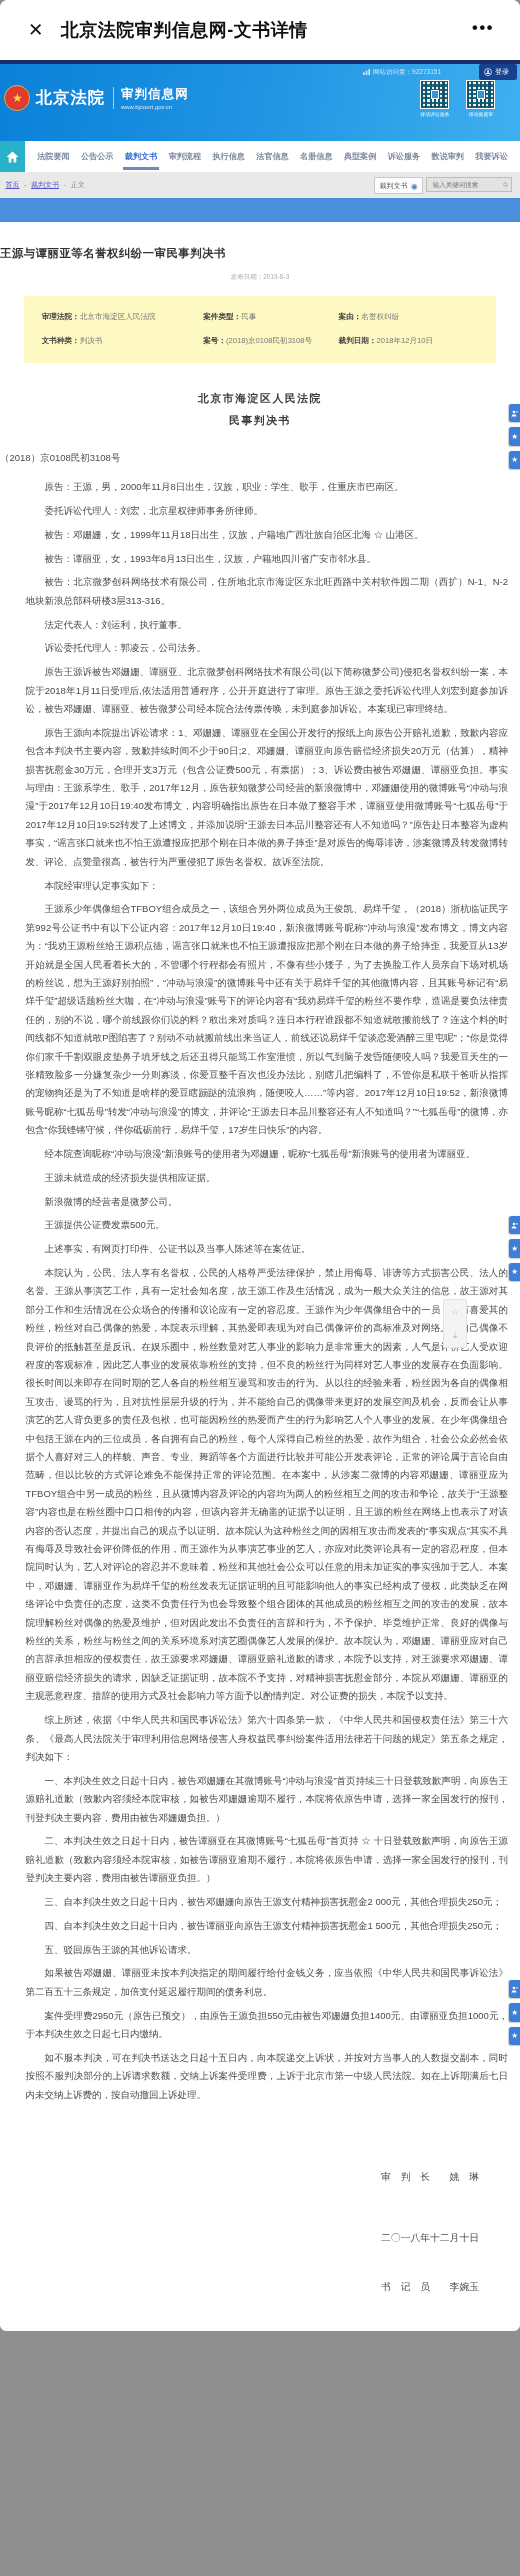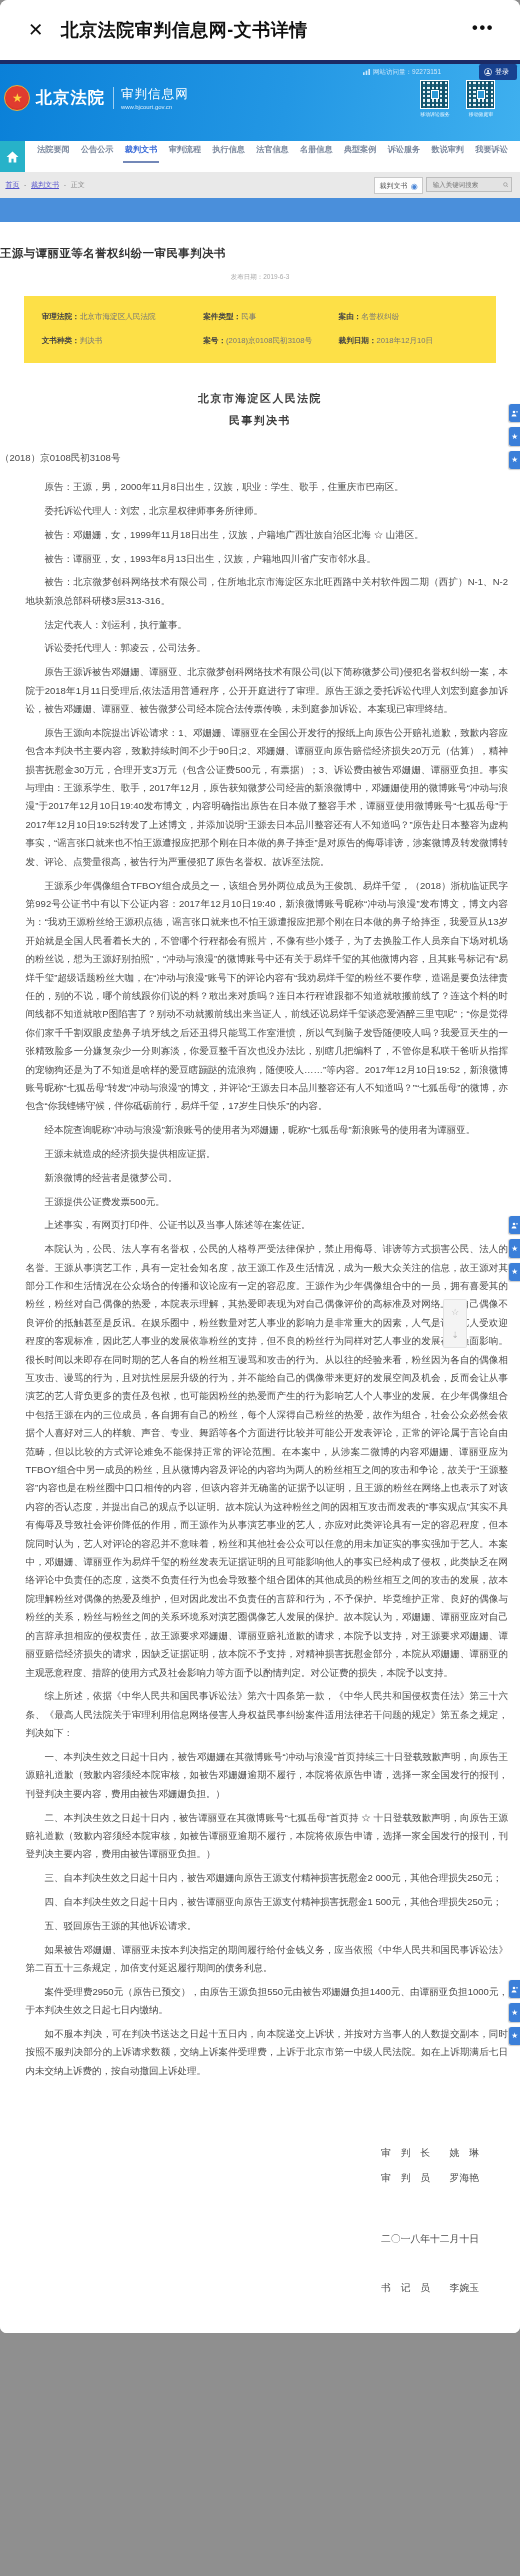--- a/index.html
+++ b/index.html
@@ -13,54 +13,54 @@
   
   .banner{position:relative;height:81px;background:linear-gradient(100deg,#0a80d8 0%,#2397e4 55%,#3fb0ef 100%);}
   .banner-topline{height:4.3px;background:#1c2b66;}
   .visits{position:absolute;top:7.6px;right:79px;color:#cfe8fb;font-size:6.5px;display:flex;align-items:center;gap:2.7px;}
   .login-btn{position:absolute;top:4.3px;right:3.3px;background:#17418f;color:#fff;font-size:7px;padding:2.7px 7.6px 2.7px 5.4px;border-radius:2.2px;display:flex;align-items:center;gap:2.7px;cursor:pointer;}
   .logo-wrap{position:absolute;left:4.3px;top:25px;display:flex;align-items:center;}
   .emblem{width:24px;height:24px;border-radius:50%;background:radial-gradient(circle at 50% 45%,#e03c2f 60%,#b82318 100%);border:1.6px solid #e8b23a;display:flex;align-items:center;justify-content:center;color:#ffd23e;font-size:12px;}
   .site-name{color:#fff;font-size:16.3px;font-weight:700;margin-left:5.4px;letter-spacing:1.1px;}
   .logo-div{width:0.5px;height:21.7px;background:rgba(255,255,255,.6);margin:0 7.6px;}
   .site-sub{color:#fff;}
-  .site-sub .s1{font-size:12.5px;font-weight:400;letter-spacing:1.1px;}
+  .site-sub .s1{font-size:12.5px;font-weight:700;letter-spacing:1.1px;}
   .site-sub .s2{font-size:6px;opacity:.85;margin-top:1.1px;}
   .qr{position:absolute;top:19.5px;width:30px;text-align:center;}
   .qr .box{width:29px;height:29px;background:
       repeating-linear-gradient(0deg,rgba(17,84,110,.9) 0 2.2px,transparent 2.2px 4.3px),
       repeating-linear-gradient(90deg,#11546e 0 2.2px,#e8f4f8 2.2px 4.3px);
       border:1.6px solid #fff;box-sizing:border-box;position:relative;}
   .qr .box:after{content:"";position:absolute;left:9.8px;top:9.8px;width:6.5px;height:6.5px;background:#2d9ad8;border:1.1px solid #fff;}
   .qr .lbl{color:#eaf6ff;font-size:4.9px;margin-top:2.7px;white-space:nowrap;}
   .qr1{right:70px;} .qr2{right:24px;}
   
   .nav{height:31px;background:#fff;display:flex;align-items:stretch;}
   .home-tile{width:25px;background:#27b2c9;display:flex;align-items:center;justify-content:center;cursor:pointer;}
-  .nav-items{flex:1;display:flex;align-items:flex-start;justify-content:space-around;padding:0 6.5px;border-radius:11px;}
+  .nav-items{flex:1;display:flex;align-items:center;justify-content:space-around;padding:0 6.5px;border-radius:11px;}
   .nav-item{font-size:8.1px;font-weight:700;color:#7e8ba0;cursor:pointer;position:relative;padding:3.3px 0;}
   .nav-item.active{color:#3a6bd8;}
   .nav-item.active:after{content:"";position:absolute;left:-2.2px;right:-2.2px;bottom:-4.3px;height:2.2px;background:#73a3;background:#7388b8;}
   
   .crumbbar{height:26px;background:#e9e9e9;position:relative;display:flex;align-items:center;font-size:7px;padding-left:5.4px;}
   .crumb a{color:#5553cc;text-decoration:underline;cursor:pointer;}
   .crumb .sep{color:#888;margin:0 2.7px;}
   .crumb .cur{color:#8a8a8a;}
   .crumb-controls{position:absolute;right:7.6px;top:5.4px;display:flex;gap:3.3px;}
   .doc-select{background:#fdfdfd;border:0.5px solid #c9c9c9;height:15px;display:flex;align-items:center;gap:3.3px;padding:0 4.3px;font-size:7px;color:#555;cursor:pointer;}
   .doc-select .circ{color:#4a85d6;font-size:8.1px;}
   .searchbox{background:#e3e3e3;border:0.5px solid #bdbdbd;height:15px;width:86px;display:flex;align-items:center;box-sizing:border-box;padding:0 3.3px;}
   .searchbox input{border:0;background:transparent;outline:none;width:68px;font-size:6.5px;color:#666;}
   
   .bluestrip{height:24px;background:#4a8fdb;}
   
   .doc{background:#fff;padding:24px 0 32.5px;position:relative;}
   .doc-title{text-align:left;font-size:11.4px;font-weight:700;color:#333;letter-spacing:0.5px;}
   .pubdate{text-align:center;font-size:6.5px;color:#aaa;margin-top:12px;}
-  .meta{margin:14px 24.4px 5.4px;background:#fde047;padding:16.3px 17.3px;display:grid;grid-template-columns:37% 31% 32%;row-gap:14px;font-size:7.6px;}
+  .meta{margin:14px 24.4px 5.4px;background:#fef9c3;padding:16.3px 17.3px;display:grid;grid-template-columns:37% 31% 32%;row-gap:14px;font-size:7.6px;}
   .meta b{color:#444;}
   .meta span{color:#777;}
   .court-head{text-align:center;font-size:10.8px;font-weight:700;color:#3d3d3d;letter-spacing:1.6px;margin-top:29px;}
   .doc-type{text-align:center;font-size:10.8px;font-weight:700;color:#3d3d3d;letter-spacing:1.6px;margin-top:8.7px;}
   .case-no{padding-right:46px;font-size:9.5px;color:#4a4a4a;margin-top:24px;}
   .body-text{padding:7.6px 12px 0 25.5px;}
   .body-text p{margin:5.4px 0;font-size:9.5px;line-height:18.4px;color:#4a4a4a;text-indent:2em;text-align:justify;}
   .sig-block{margin-top:60px;padding-right:41px;text-align:right;font-size:9.8px;color:#4a4a4a;}
   .sig-block div{line-height:25px;}
   .sig-date{margin-top:36px;}
@@ -187,41 +187,41 @@
     <div class="body-text">
       <p>原告：王源，男，2000年11月8日出生，汉族，职业：学生、歌手，住重庆市巴南区。</p>
       <p>委托诉讼代理人：刘宏，北京星权律师事务所律师。</p>
       <p>被告：邓姗姗，女，1999年11月18日出生，汉族，户籍地广西壮族自治区北海 ☆ 山港区。</p>
       <p>被告：谭丽亚，女，1993年8月13日出生，汉族，户籍地四川省广安市邻水县。</p>
       <p>被告：北京微梦创科网络技术有限公司，住所地北京市海淀区东北旺西路中关村软件园二期（西扩）N-1、N-2地块新浪总部科研楼3层313-316。</p>
       <p>法定代表人：刘运利，执行董事。</p>
       <p>诉讼委托代理人：郭凌云，公司法务。</p>
       <p>原告王源诉被告邓姗姗、谭丽亚、北京微梦创科网络技术有限公司(以下简称微梦公司)侵犯名誉权纠纷一案，本院于2018年1月11日受理后,依法适用普通程序，公开开庭进行了审理。原告王源之委托诉讼代理人刘宏到庭参加诉讼，被告邓姗姗、谭丽亚、被告微梦公司经本院合法传票传唤，未到庭参加诉讼。本案现已审理终结。</p>
       <p>原告王源向本院提出诉讼请求：1、邓姗姗、谭丽亚在全国公开发行的报纸上向原告公开赔礼道歉，致歉内容应包含本判决书主要内容，致歉持续时间不少于90日;2、邓姗姗、谭丽亚向原告赔偿经济损失20万元（估算），精神损害抚慰金30万元，合理开支3万元（包含公证费500元，有票据）；3、诉讼费由被告邓姗姗、谭丽亚负担。事实与理由：王源系学生、歌手，2017年12月，原告获知微梦公司经营的新浪微博中，邓姗姗使用的微博账号“冲动与浪漫”于2017年12月10日19:40发布博文，内容明确指出原告在日本做了整容手术，谭丽亚使用微博账号“七狐岳母”于2017年12月10日19:52转发了上述博文，并添加说明“王源去日本品川整容还有人不知道吗？”原告赴日本整容为虚构事实，“谣言张口就来也不怕王源遭报应把那个刚在日本做的鼻子摔歪”是对原告的侮辱诽谤，涉案微博及转发微博转发、评论、点赞量很高，被告行为严重侵犯了原告名誉权。故诉至法院。</p>
+      <p>本院经审理认定事实如下：</p>
       <p>王源系少年偶像组合TFBOY组合成员之一，该组合另外两位成员为王俊凯、易烊千玺，（2018）浙杭临证民字第992号公证书中有以下公证内容：2017年12月10日19:40，新浪微博账号昵称“冲动与浪漫”发布博文，博文内容为：“我劝王源粉丝给王源积点德，谣言张口就来也不怕王源遭报应把那个刚在日本做的鼻子给摔歪，我爱豆从13岁开始就是全国人民看着长大的，不管哪个行程都会有照片，不像有些小矮子，为了去换脸工作人员亲自下场对机场的粉丝说，想为王源好别拍照”，“冲动与浪漫”的微博账号中还有关于易烊千玺的其他微博内容，且其账号标记有“易烊千玺”超级话题粉丝大咖，在“冲动与浪漫”账号下的评论内容有“我劝易烊千玺的粉丝不要作孽，造谣是要负法律责任的，别的不说，哪个前线跟你们说的料？敢出来对质吗？连日本行程谁跟都不知道就敢搬前线了？连这个料的时间线都不知道就敢P图陷害了？别动不动就搬前线出来当证人，前线还说易烊千玺谈恋爱酒醉三里屯呢”；“你是觉得你们家千千割双眼皮垫鼻子填牙线之后还丑得只能骂工作室泄愤，所以气到脑子发昏随便咬人吗？我爱豆天生的一张精致脸多一分嫌复杂少一分则寡淡，你爱豆整千百次也没办法比，别瞎几把编料了，不管你是私联干爸听从指挥的宠物狗还是为了不知道是啥样的爱豆瞎蹦跶的流浪狗，随便咬人……”等内容。2017年12月10日19:52，新浪微博账号昵称“七狐岳母”转发“冲动与浪漫”的博文，并评论“王源去日本品川整容还有人不知道吗？”“七狐岳母”的微博，亦包含“你我铿锵守候，伴你砥砺前行，易烊千玺，17岁生日快乐”的内容。</p>
       <p>经本院查询昵称“冲动与浪漫”新浪账号的使用者为邓姗姗，昵称“七狐岳母”新浪账号的使用者为谭丽亚。</p>
       <p>王源未就造成的经济损失提供相应证据。</p>
       <p>新浪微博的经营者是微梦公司。</p>
       <p>王源提供公证费发票500元。</p>
       <p>上述事实，有网页打印件、公证书以及当事人陈述等在案佐证。</p>
       <p>本院认为，公民、法人享有名誉权，公民的人格尊严受法律保护，禁止用侮辱、诽谤等方式损害公民、法人的名誉。王源从事演艺工作，具有一定社会知名度，故王源工作及生活情况，成为一般大众关注的信息，故王源对其部分工作和生活情况在公众场合的传播和议论应有一定的容忍度。王源作为少年偶像组合中的一员，拥有喜爱其的粉丝，粉丝对自己偶像的热爱，本院表示理解，其热爱即表现为对自己偶像评价的高标准及对网络上对自己偶像不良评价的抵触甚至是反讯。在娱乐圈中，粉丝数量对艺人事业的影响力是非常重大的因素，人气是评价艺人受欢迎程度的客观标准，因此艺人事业的发展依靠粉丝的支持，但不良的粉丝行为同样对艺人事业的发展存在负面影响。很长时间以来即存在同时期的艺人各自的粉丝相互谩骂和攻击的行为。从以往的经验来看，粉丝因为各自的偶像相互攻击、谩骂的行为，且对抗性层层升级的行为，并不能给自己的偶像带来更好的发展空间及机会，反而会让从事演艺的艺人背负更多的责任及包袱，也可能因粉丝的热爱而产生的行为影响艺人个人事业的发展。在少年偶像组合中包括王源在内的三位成员，各自拥有自己的粉丝，每个人深得自己粉丝的热爱，故作为组合，社会公众必然会依据个人喜好对三人的样貌、声音、专业、舞蹈等各个方面进行比较并可能公开发表评论，正常的评论属于言论自由范畴，但以比较的方式评论难免不能保持正常的评论范围。在本案中，从涉案二微博的内容邓姗姗、谭丽亚应为TFBOY组合中另一成员的粉丝，且从微博内容及评论的内容均为两人的粉丝相互之间的攻击和争论，故关于“王源整容”内容也是在粉丝圈中口口相传的内容，但该内容并无确凿的证据予以证明，且王源的粉丝在网络上也表示了对该内容的否认态度，并提出自己的观点予以证明。故本院认为这种粉丝之间的因相互攻击而发表的“事实观点”其实不具有侮辱及导致社会评价降低的作用，而王源作为从事演艺事业的艺人，亦应对此类评论具有一定的容忍程度，但本院同时认为，艺人对评论的容忍并不意味着，粉丝和其他社会公众可以任意的用未加证实的事实强加于艺人。本案中，邓姗姗、谭丽亚作为易烊千玺的粉丝发表无证据证明的且可能影响他人的事实已经构成了侵权，此类缺乏在网络评论中负责任的态度，这类不负责任行为也会导致整个组合团体的其他成员的粉丝相互之间的攻击的发展，故本院理解粉丝对偶像的热爱及维护，但对因此发出不负责任的言辞和行为，不予保护。毕竟维护正常、良好的偶像与粉丝的关系，粉丝与粉丝之间的关系环境系对演艺圈偶像艺人发展的保护。故本院认为，邓姗姗、谭丽亚应对自己的言辞承担相应的侵权责任，故王源要求邓姗姗、谭丽亚赔礼道歉的请求，本院予以支持，对王源要求邓姗姗、谭丽亚赔偿经济损失的请求，因缺乏证据证明，故本院不予支持，对精神损害抚慰金部分，本院从邓姗姗、谭丽亚的主观恶意程度、措辞的使用方式及社会影响力等方面予以酌情判定。对公证费的损失，本院予以支持。</p>
       <p>综上所述，依据《中华人民共和国民事诉讼法》第六十四条第一款，《中华人民共和国侵权责任法》第三十六条、《最高人民法院关于审理利用信息网络侵害人身权益民事纠纷案件适用法律若干问题的规定》第五条之规定，判决如下：</p>
       <p>一、本判决生效之日起十日内，被告邓姗姗在其微博账号“冲动与浪漫”首页持续三十日登载致歉声明，向原告王源赔礼道歉（致歉内容须经本院审核，如被告邓姗姗逾期不履行，本院将依原告申请，选择一家全国发行的报刊，刊登判决主要内容，费用由被告邓姗姗负担。）</p>
       <p>二、本判决生效之日起十日内，被告谭丽亚在其微博账号“七狐岳母”首页持 ☆ 十日登载致歉声明，向原告王源赔礼道歉（致歉内容须经本院审核，如被告谭丽亚逾期不履行，本院将依原告申请，选择一家全国发行的报刊，刊登判决主要内容，费用由被告谭丽亚负担。）</p>
       <p>三、自本判决生效之日起十日内，被告邓姗姗向原告王源支付精神损害抚慰金2 000元，其他合理损失250元；</p>
       <p>四、自本判决生效之日起十日内，被告谭丽亚向原告王源支付精神损害抚慰金1 500元，其他合理损失250元；</p>
       <p>五、驳回原告王源的其他诉讼请求。</p>
       <p>如果被告邓姗姗、谭丽亚未按本判决指定的期间履行给付金钱义务，应当依照《中华人民共和国民事诉讼法》第二百五十三条规定，加倍支付延迟履行期间的债务利息。</p>
       <p>案件受理费2950元（原告已预交），由原告王源负担550元由被告邓姗姗负担1400元、由谭丽亚负担1000元，于本判决生效之日起七日内缴纳。</p>
       <p>如不服本判决，可在判决书送达之日起十五日内，向本院递交上诉状，并按对方当事人的人数提交副本，同时按照不服判决部分的上诉请求数额，交纳上诉案件受理费，上诉于北京市第一中级人民法院。如在上诉期满后七日内未交纳上诉费的，按自动撤回上诉处理。</p>
     </div>
 
     <div class="sig-block">
       <div>审　判　长　　姚　琳</div>
-      <div>审　判　员　　罗海艳</div>
       <div class="sig-date">二〇一八年十二月十日</div>
       <div class="sig-clerk">书　记　员　　李婉玉</div>
     </div>
   </div>
 
   <div class="side-stack stack1">
     <div class="side-btn">
         <svg width="7" height="7" viewBox="0 0 14 14">
           <circle cx="6" cy="4" r="2.6" fill="#fff"></circle>
           <path d="M1 13 a5 4.4 0 0 1 10 0" fill="#fff"></path>

